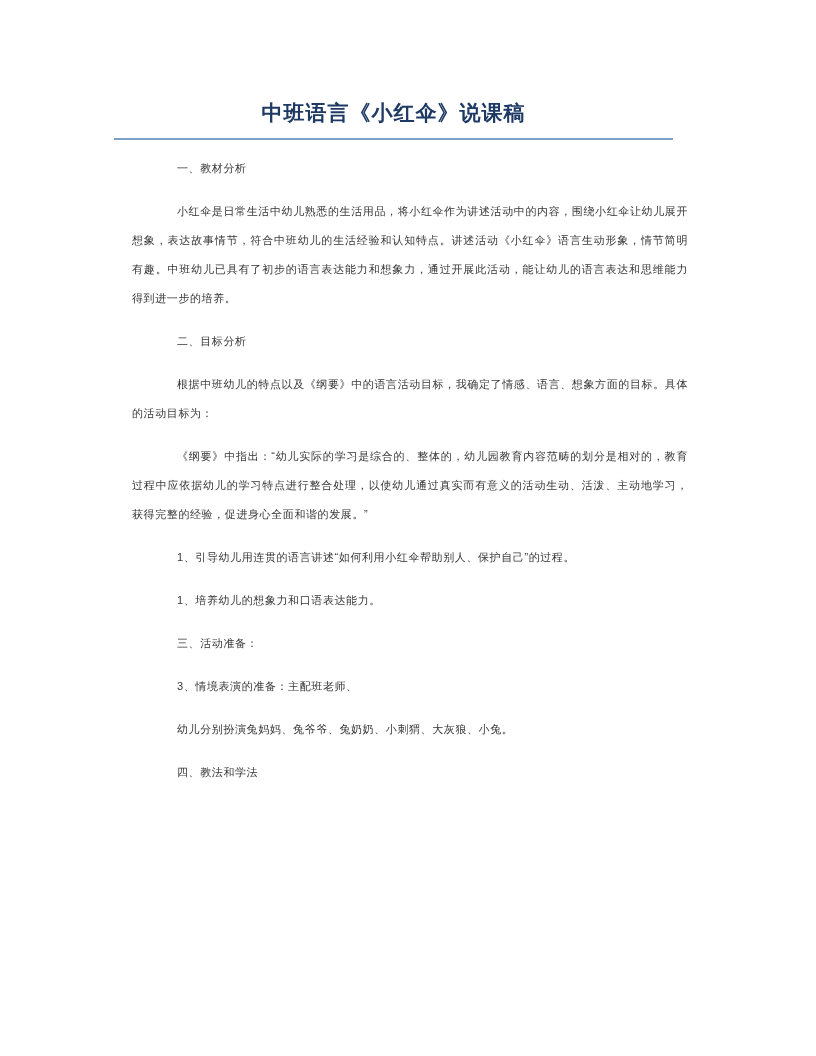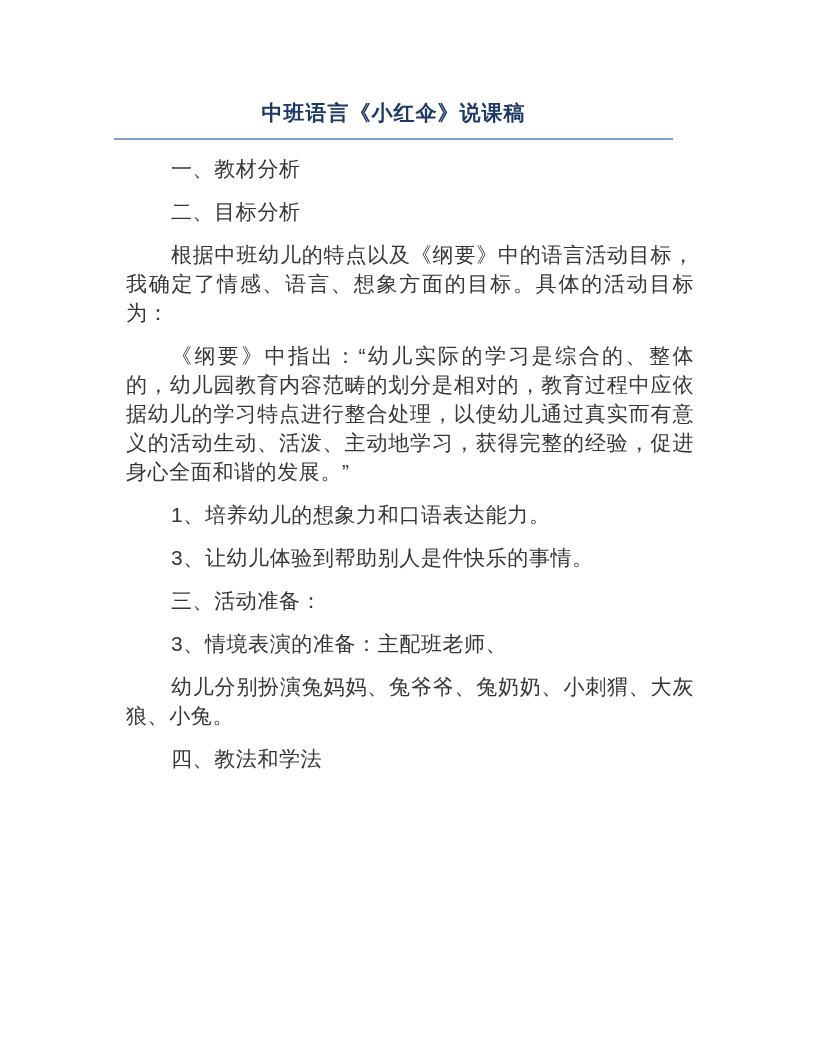--- a/index.html
+++ b/index.html
@@ -32,41 +32,42 @@
     font-weight:bold;
     text-align:center;
     color:var(--title-color);
     letter-spacing:1px;
   }
   .doc-body{
     margin-left:114px;
     width:592px;
   }
   .doc-body p{
-    margin:14px 12px;
-    font-size:21px;
+    margin:14px 18px;
+    font-size:11px;
     line-height:29px;
     letter-spacing:0.6px;
     color:var(--text-color);
     text-indent:45px;          
     text-align:justify;
   }
 </style>
 </head>
 <body>
 
 <div class="page">
   <div class="doc-header">
     <div class="doc-title">中班语言《小红伞》说课稿</div>
   </div>
   <div class="doc-body">
       <p>一、教材分析</p>
+      <p>小红伞是日常生活中幼儿熟悉的生活用品，将小红伞作为讲述活动中的内容，围绕小红伞让幼儿展开想象，表达故事情节，符合中班幼儿的生活经验和认知特点。讲述活动《小红伞》语言生动形象，情节简明有趣。中班幼儿已具有了初步的语言表达能力和想象力，通过开展此活动，能让幼儿的语言表达和思维能力得到进一步的培养。</p>
       <p>二、目标分析</p>
       <p>根据中班幼儿的特点以及《纲要》中的语言活动目标，我确定了情感、语言、想象方面的目标。具体的活动目标为：</p>
       <p>《纲要》中指出：“幼儿实际的学习是综合的、整体的，幼儿园教育内容范畴的划分是相对的，教育过程中应依据幼儿的学习特点进行整合处理，以使幼儿通过真实而有意义的活动生动、活泼、主动地学习，获得完整的经验，促进身心全面和谐的发展。”</p>
+      <p>1、引导幼儿用连贯的语言讲述“如何利用小红伞帮助别人、保护自己”的过程。</p>
       <p>1、培养幼儿的想象力和口语表达能力。</p>
-      <p>3、让幼儿体验到帮助别人是件快乐的事情。</p>
       <p>三、活动准备：</p>
       <p>3、情境表演的准备：主配班老师、</p>
       <p>幼儿分别扮演兔妈妈、兔爷爷、兔奶奶、小刺猬、大灰狼、小兔。</p>
       <p>四、教法和学法</p>
     </div>
 </div>
 
 </body></html>

